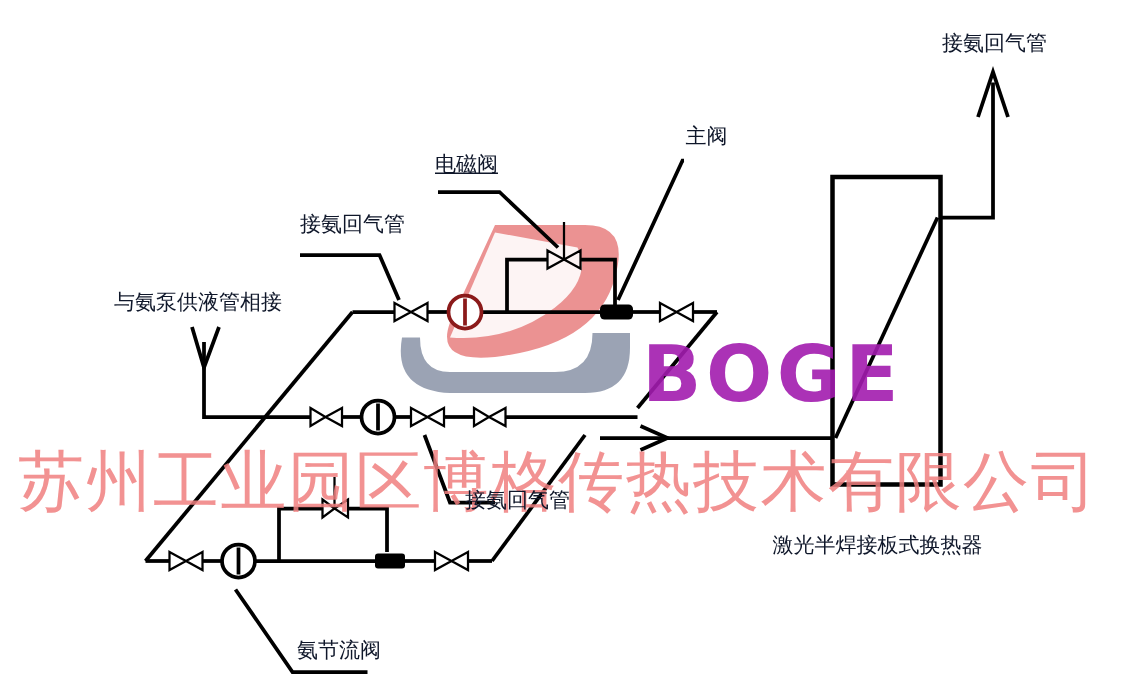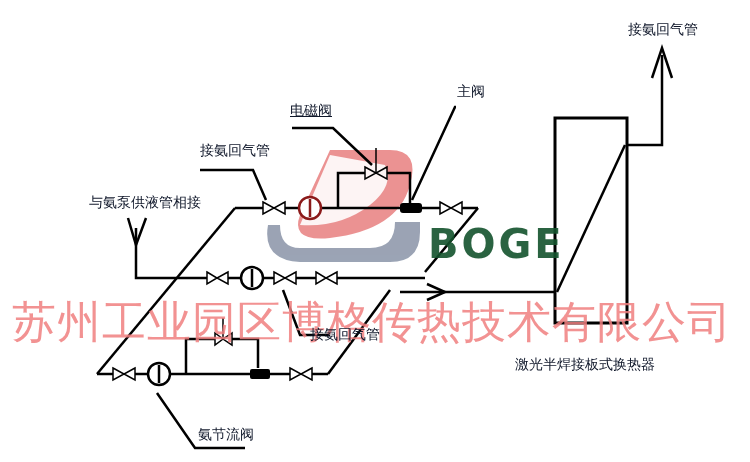--- a/index.html
+++ b/index.html
@@ -1,20 +1,20 @@
 <!DOCTYPE html>
 <html><head>
 <meta charset="utf-8">
 <style>
   html, body { margin: 0; padding: 0; background: #ffffff; }
   body { width: 750px; height: 462px; position: relative; overflow: hidden; font-family: "DejaVu Serif", serif; }
   #diagram { position: absolute; left: 0; top: 0; width: 750px; height: 462px; }
   .label { position: absolute; font-family: "DejaVu Serif", "Liberation Serif", serif; font-size: 14px; color: #0f172a; white-space: nowrap; line-height: 1; }
   .watermark { position: absolute; left: 12px; top: 300px; width: 630px; font-family: "DejaVu Serif", "Liberation Serif", serif; font-size: 44px; color: #f08080; opacity: 0.85; white-space: nowrap; letter-spacing: 1px; line-height: 1; }
-  .brand { position: absolute; left: 428px; top: 224px; font-family: "DejaVu Sans", "Liberation Sans", sans-serif; font-weight: bold; font-size: 40px; color: #14532d; letter-spacing: 3px; line-height: 1; opacity: 0.9; }
+  .brand { position: absolute; left: 428px; top: 224px; font-family: "DejaVu Sans", "Liberation Sans", sans-serif; font-weight: bold; font-size: 52px; color: #a21caf; letter-spacing: 3px; line-height: 1; opacity: 0.9; }
 </style>
 </head>
 <body>
 
 <svg id="diagram" viewBox="0 0 750 462" xmlns="http://www.w3.org/2000/svg">
 
   <g opacity="0.85">
     <path d="M268 225 Q262 260 300 262 L390 262 Q420 262 420 232 L420 222 L395 222 Q395 248 370 248 L300 248 Q280 248 280 225 Z" fill="#8a94a8"></path>
     <path d="M285 150 L390 150 Q420 150 410 185 Q398 230 330 238 Q290 242 300 215 L330 150 Z" fill="#e88080"></path>
     <path d="M330 155 L300 225 Q340 228 370 205 Q395 185 385 165 Z" fill="#ffffff" opacity="0.9"></path>
@@ -96,16 +96,16 @@
   <rect x="250" y="369" width="20" height="10" rx="2" fill="#000"></rect>
 </svg>
 
 <div class="brand">BOGE</div>
 <div class="watermark">苏州工业园区博格传热技术有限公司</div>
 
 <div class="label" style="left:628px; top:22px;">接氨回气管</div>
 <div class="label" style="left:290px; top:103px;text-decoration:underline;">电磁阀</div>
 <div class="label" style="left:457px; top:84px;">主阀</div>
 <div class="label" style="left:200px; top:143px;">接氨回气管</div>
-<div class="label" style="left:89px; top:195px;">与氨泵供液管相接</div>
+<div class="label" style="left:76px; top:195px;">与氨泵供液管相接</div>
 <div class="label" style="left:310px; top:327px;">接氨回气管</div>
 <div class="label" style="left:198px; top:427px;">氨节流阀</div>
 <div class="label" style="left:515px; top:357px;">激光半焊接板式换热器</div>
 
 </body></html>

